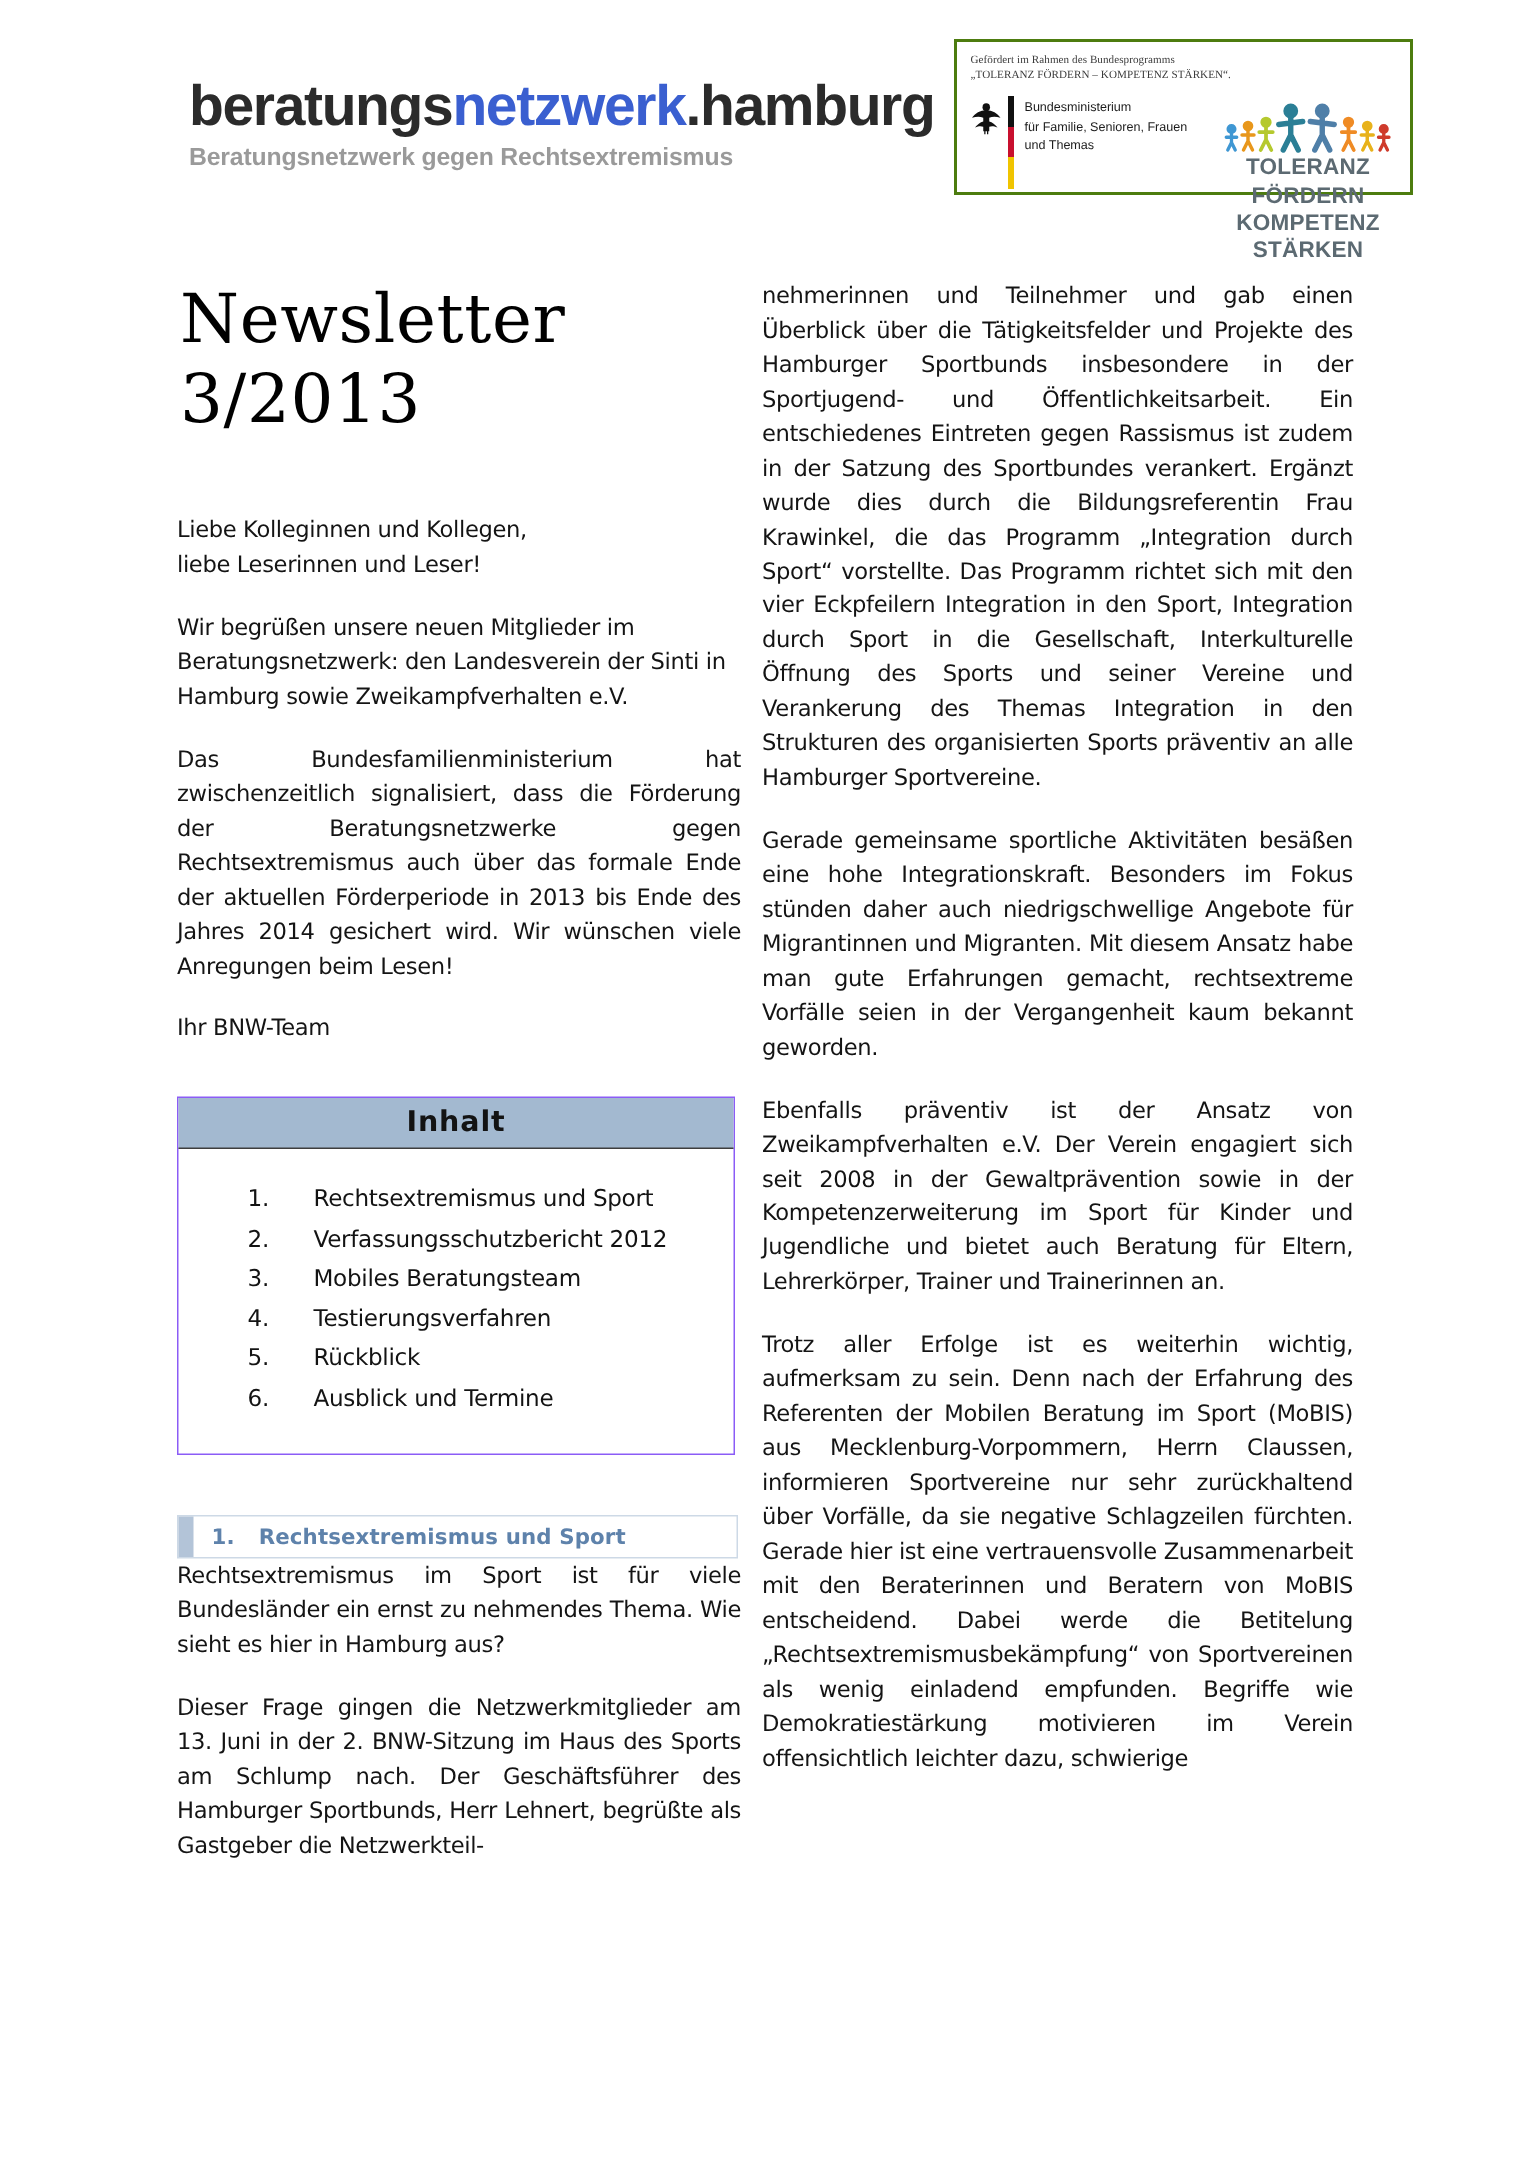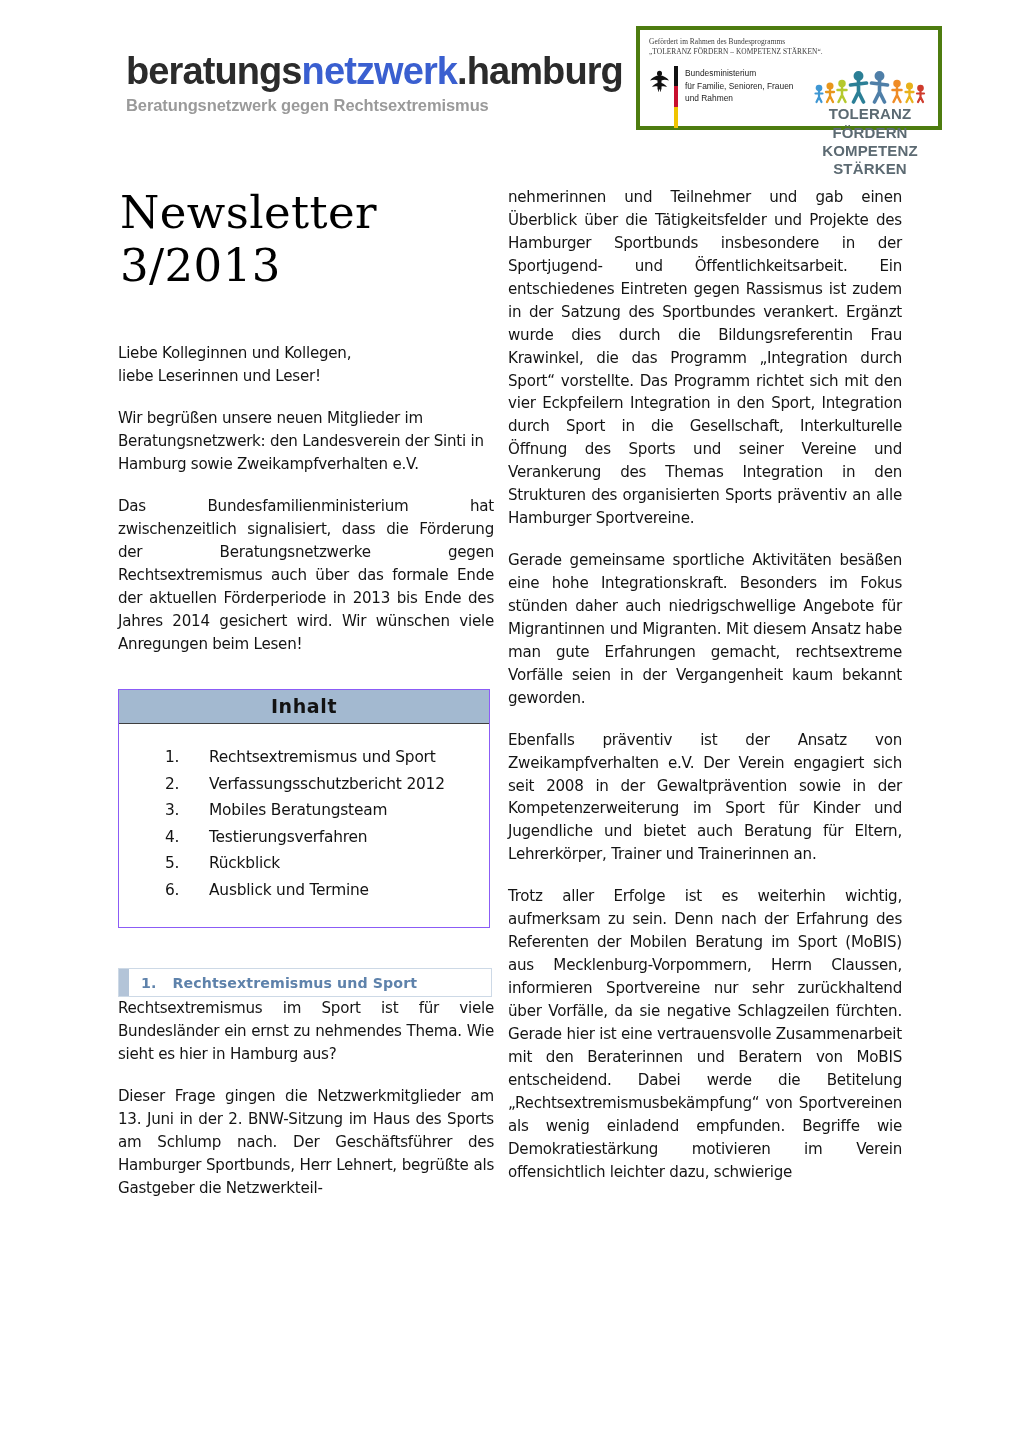--- a/index.html
+++ b/index.html
@@ -46,21 +46,21 @@
     margin-top: 6px;
     letter-spacing: -0.1px;
     white-space: nowrap;
   }
 
   
   .funding {
     position: absolute;
     left: 636px; top: 26px;
     width: 306px; height: 104px;
-    border: 4px solid #4d7c0f;
+    border: 2px solid #4d7c0f;
     background: #fff;
     padding: 7px 9px 0 9px;
   }
   .funding-caption {
     font-family: "Liberation Serif", serif;
     font-size: 7.4px;
     line-height: 1.38;
     color: #3b3b3b;
     letter-spacing: 0.05px;
   }
@@ -247,21 +247,21 @@
               <ellipse cx="21" cy="11" rx="5" ry="5.4"></ellipse>
               <path d="M21 15 C13 15 6 19 2 25 C8 23 13 23 17 25 L17 30 C13 31 9 34 6 38 C11 36 14 36 17 37 L17 43 L25 43 L25 37 C28 36 31 36 36 38 C33 34 29 31 25 30 L25 25 C29 23 34 23 40 25 C36 19 29 15 21 15 Z"></path>
               <rect x="18.3" y="42" width="1.7" height="5"></rect>
               <rect x="22" y="42" width="1.7" height="5"></rect>
             </g>
           </svg>
           <div class="flagbar"></div>
           <div class="bm-text">
             <div>Bundesministerium</div>
             <div>für Familie, Senioren, Frauen</div>
-            <div>und Rahmen</div>
+            <div>und Themas</div>
           </div>
         </div>
 
         <div class="toleranz">
           <svg viewBox="0 0 236 72">
             <g stroke-linecap="round" fill="none" stroke-width="5">
 
               <g stroke="#3f97d3" fill="#3f97d3">
                 <circle cx="16" cy="40" r="4.2"></circle>
                 <path d="M16 45 L16 58 M9 51 L23 51 M16 58 L11 68 M16 58 L21 68" stroke-width="4.4"></path>
@@ -317,20 +317,21 @@
 
     <p class="body intro">
       <span>Liebe Kolleginnen und Kollegen,</span><br>
       <span>liebe Leserinnen und Leser!</span>
     </p>
 
     <p class="body">Wir begrüßen unsere neuen Mitglieder im Beratungsnetzwerk: den Landesverein der Sinti in Hamburg sowie Zweikampfverhalten e.V.</p>
 
     <p class="body just">Das Bundesfamilienministerium hat zwischenzeitlich signalisiert, dass die Förderung der Beratungsnetzwerke gegen Rechtsextremismus auch über das formale Ende der aktuellen Förderperiode in 2013 bis Ende des Jahres 2014 gesichert wird. Wir wünschen viele Anregungen beim Lesen!</p>
 
+    <p class="body">Ihr BNW-Team</p>
 
     <div class="inhalt">
       <div class="inhalt-head">Inhalt</div>
       <div class="inhalt-body">
         <ol class="toc">
           <li>Rechtsextremismus und Sport</li>
           <li>Verfassungsschutzbericht 2012</li>
           <li>Mobiles Beratungsteam</li>
           <li>Testierungsverfahren</li>
           <li>Rückblick</li>

